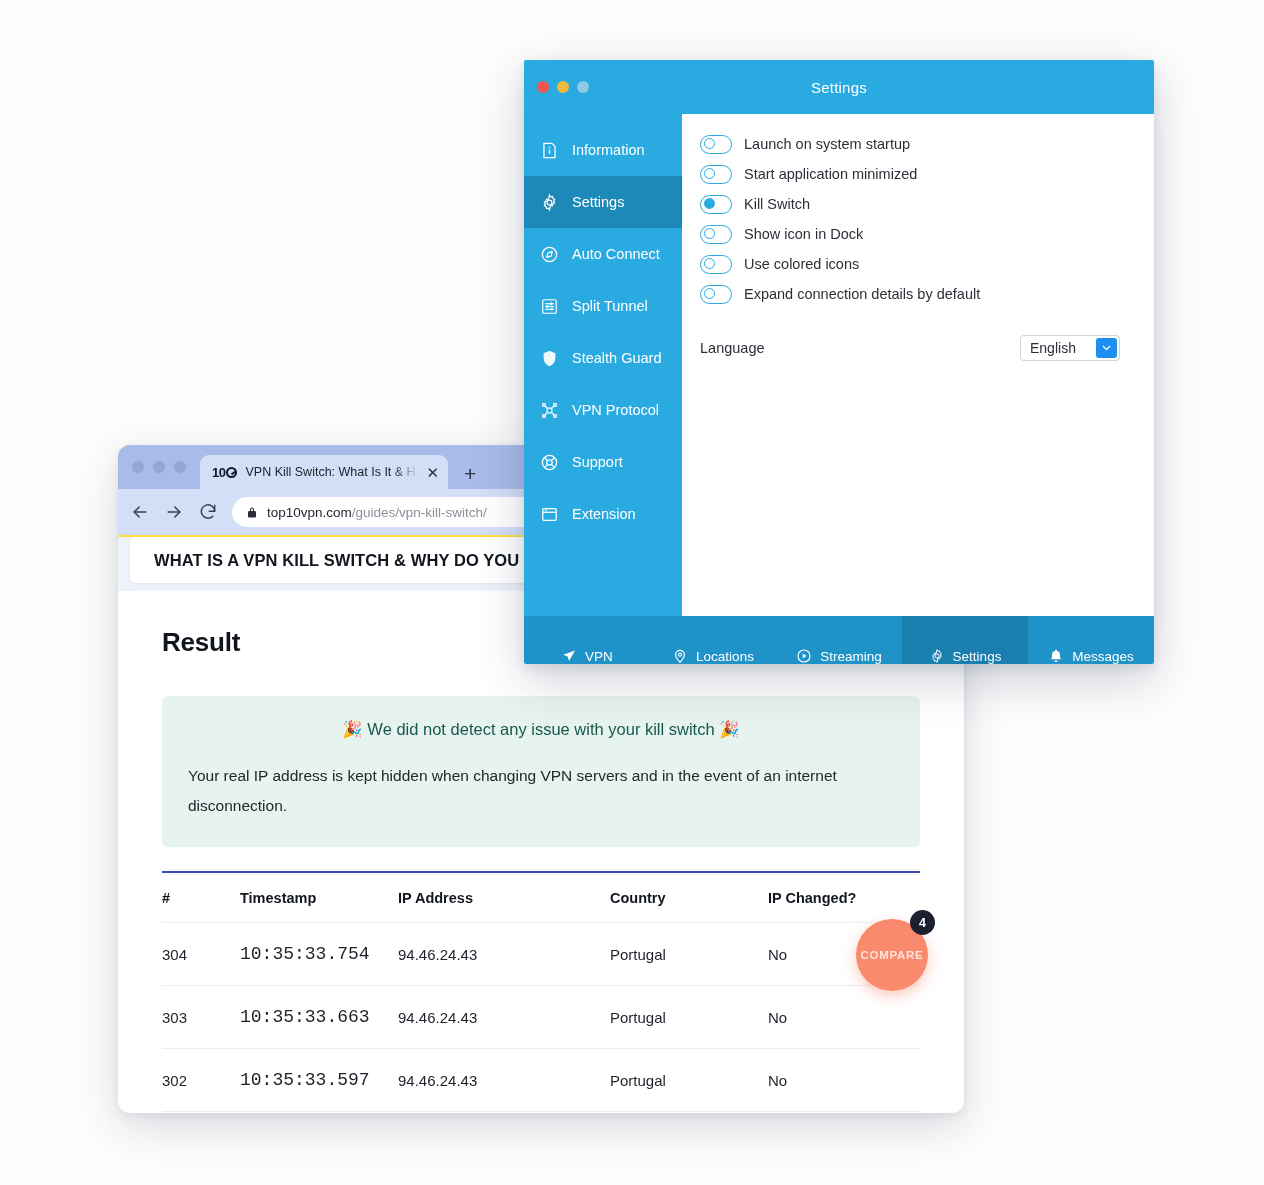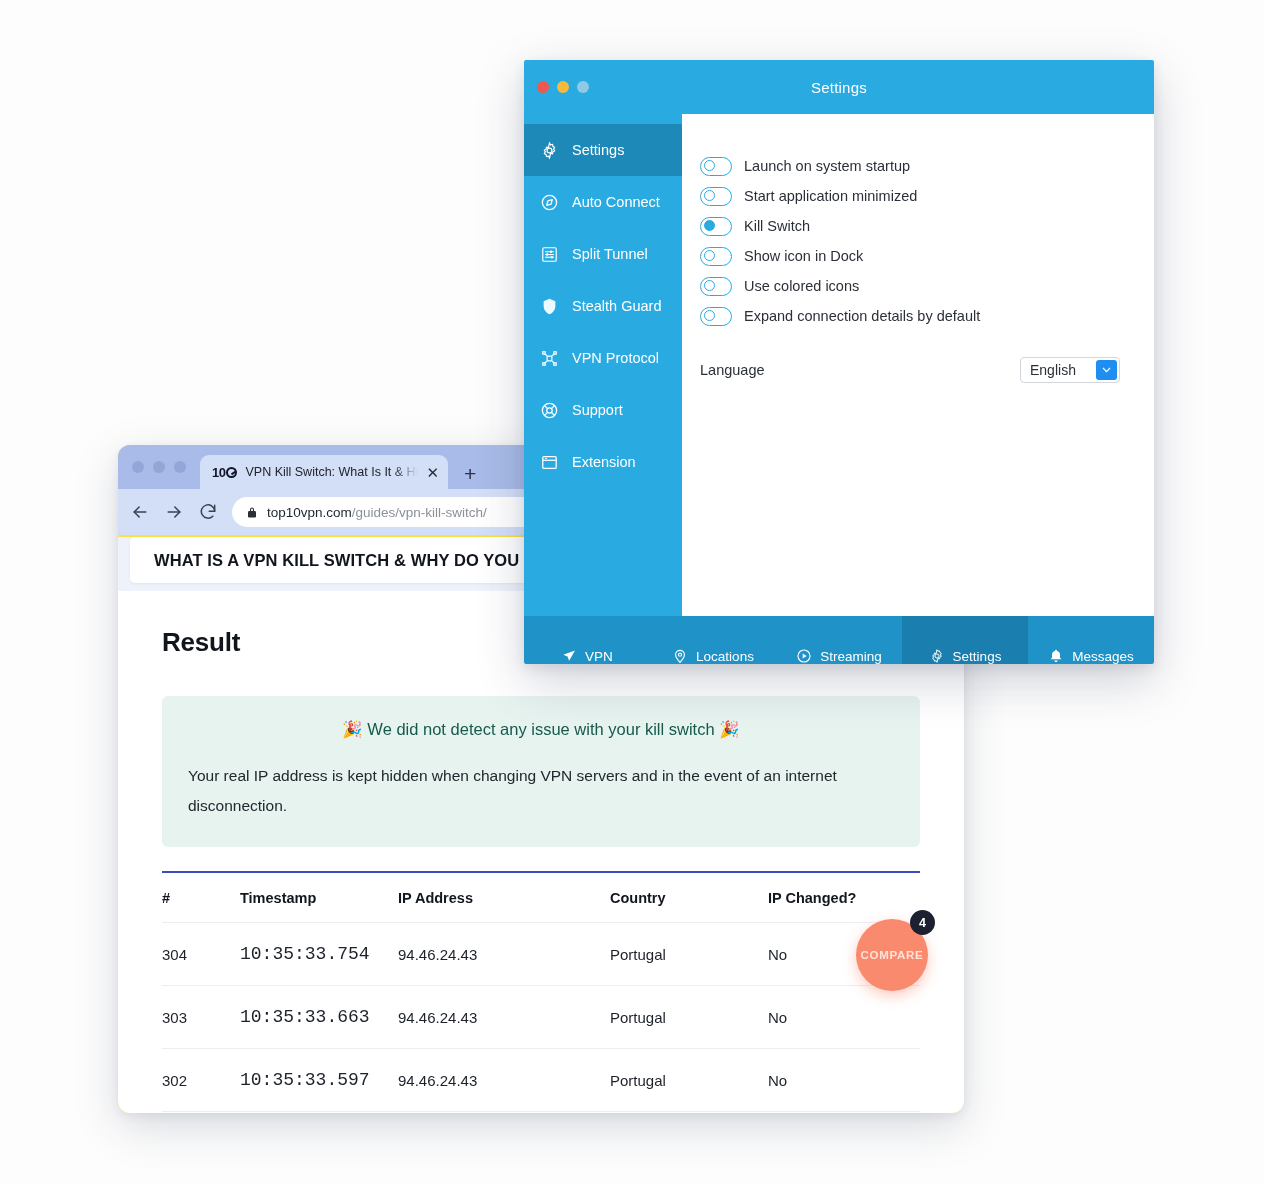--- a/index.html
+++ b/index.html
@@ -158,21 +158,21 @@
     width: 158px; background: #29abe2; flex: 0 0 158px;
     padding-top: 10px;
   }
   .vp-item {
     height: 52px; display: flex; align-items: center; gap: 13px;
     padding-left: 16px; color: #ffffff; font-size: 14.5px; cursor: pointer;
   }
   .vp-item.active { background: #1d89b8; }
   .vp-item .ico { width: 19px; height: 19px; flex: 0 0 19px; display: flex; align-items: center; justify-content: center; }
   .vp-item .ico svg { width: 19px; height: 19px; display: block; }
-  .vp-main { flex: 1 1 auto; background: #ffffff; padding: 28px 32px 0 18px; margin-top: 9px; }
+  .vp-main { flex: 1 1 auto; background: #ffffff; padding: 15px 32px 0 18px; }
   .tg-row { display: flex; align-items: center; gap: 12px; height: 30px; margin-bottom: 0px; }
   .tg-row + .tg-row { margin-top: 0px; }
   .toggle {
     width: 32px; height: 19px; border-radius: 10px;
     border: 1.6px solid #29abe2; background: #ffffff;
     position: relative; flex: 0 0 32px; cursor: pointer;
   }
   .toggle .knob {
     position: absolute; left: 2.5px; top: 2.5px;
     width: 11px; height: 11px; border-radius: 50%;
@@ -333,20 +333,30 @@
       <div class="vp-lights">
         <span class="vp-light vp-l-red"></span>
         <span class="vp-light vp-l-yel"></span>
         <span class="vp-light vp-l-gry"></span>
       </div>
       <span class="vp-title">Settings</span>
     </div>
 
     <div class="vp-body">
       <div class="vp-side" id="vpn-sidebar">
+          <div class="vp-item">
+            <span class="ico">
+              <svg viewBox="0 0 24 24" fill="none" stroke="#fff" stroke-width="1.6">
+                <path d="M5 3h10l4 4v14H5z"></path>
+                <line x1="12" y1="11" x2="12" y2="16"></line>
+                <circle cx="12" cy="8.4" r="0.9" fill="#fff" stroke="none"></circle>
+              </svg>
+            </span>
+            <span>Information</span>
+          </div>
           <div class="vp-item active">
             <span class="ico">
               <svg viewBox="0 0 24 24" fill="none" stroke="#fff" stroke-width="1.5">
                 <circle cx="12" cy="12" r="3.1"></circle>
                 <path d="M12 2.6l1.3 2.2 2.5-.5.5 2.5 2.2 1.3-1.3 2.2 1.3 2.2-2.2 1.3-.5 2.5-2.5-.5L12 21.4l-1.3-2.2-2.5.5-.5-2.5-2.2-1.3 1.3-2.2-1.3-2.2 2.2-1.3.5-2.5 2.5.5z"></path>
               </svg>
             </span>
             <span>Settings</span>
           </div>
           <div class="vp-item">

